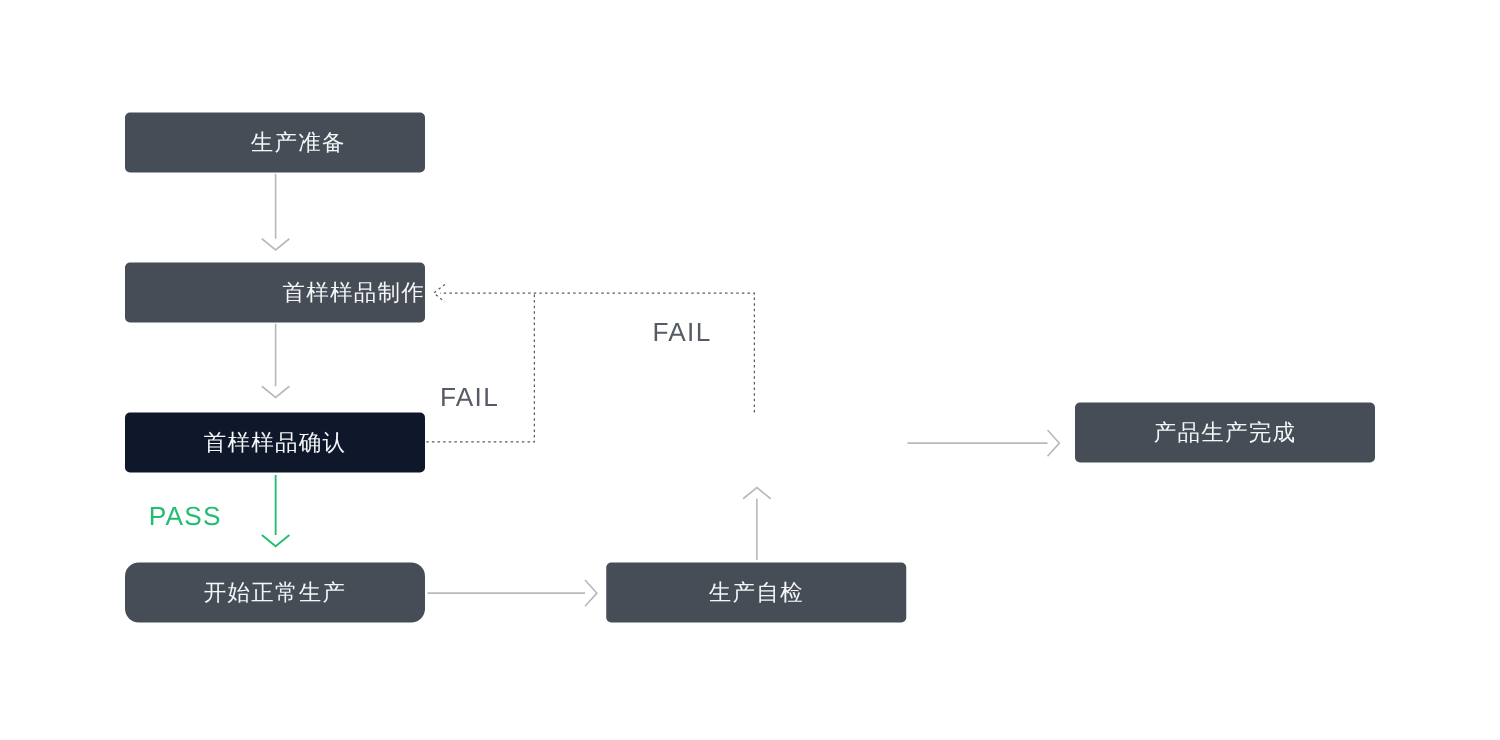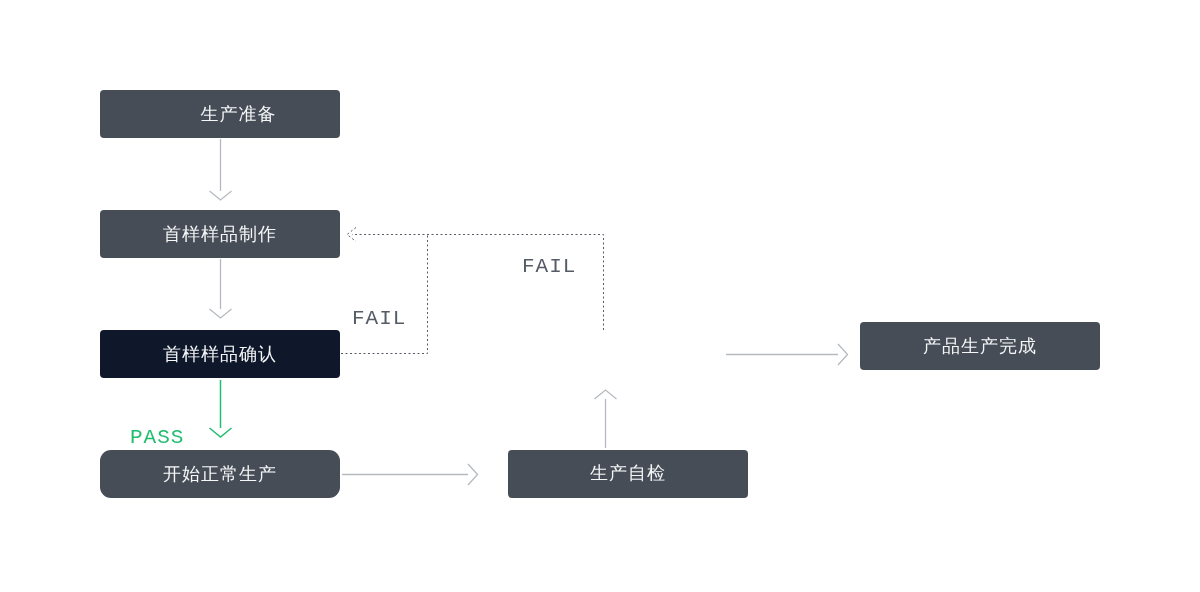--- a/index.html
+++ b/index.html
@@ -43,21 +43,20 @@
   .node--dark { background: #474d57; }
   .node--green { background: #0f172a; }
   .node--ipqc span { font-size: 20px; letter-spacing: 0.5px; }
 
   .edge-label {
     position: absolute;
     font-size: 21px;
     letter-spacing: 1px;
     line-height: 1;
     white-space: nowrap;
-    font-family: Liberation Mono, monospace;
   }
   .edge-label--fail { color: #565c66; }
   .edge-label--pass { color: #23bd70; }
 </style>
 </head>
 <body>
 
 <div class="canvas">
 
   <svg class="edges-svg" width="1200" height="592" viewBox="0 0 1200 592" fill="none" xmlns="http://www.w3.org/2000/svg">
@@ -102,40 +101,40 @@
       <path d="M 603.5 330 L 603.5 234.5 L 352 234.5"></path>
 
       <polyline points="356,227.5 347,234.5 356,241.5"></polyline>
     </g>
   </svg>
 
   <div class="node node--dark" style="left:100px; top:90px;padding-left:37px;">
     <span>生产准备</span>
   </div>
 
-  <div class="node node--dark" style="left:100px; top:210px;">
+  <div class="node node--dark" style="left:100px; top:210px;justify-content:flex-end;">
     <span>首样样品制作</span>
   </div>
 
   <div class="node node--green" style="left:100px; top:330px;">
     <span>首样样品确认</span>
   </div>
 
   <div class="node node--dark" style="left:100px; top:450px;border-radius:11px;">
     <span>开始正常生产</span>
   </div>
 
-  <div class="node node--dark" style="left:508px; top:450px;font-family:Liberation Mono, monospace;">
+  <div class="node node--dark" style="left:485px; top:450px;">
     <span>生产自检</span>
   </div>
 
 
   <div class="node node--dark" style="left:860px; top:322px;">
     <span>产品生产完成</span>
   </div>
 
-  <div class="edge-label edge-label--pass" style="left:130px; top:403px;margin-top:24px;">PASS</div>
+  <div class="edge-label edge-label--pass" style="left:119px; top:403px;">PASS</div>
 
   <div class="edge-label edge-label--fail" style="left:352px; top:308px;">FAIL</div>
 
   <div class="edge-label edge-label--fail" style="left:522px; top:256px;">FAIL</div>
 
 </div>
 
 </body></html>

